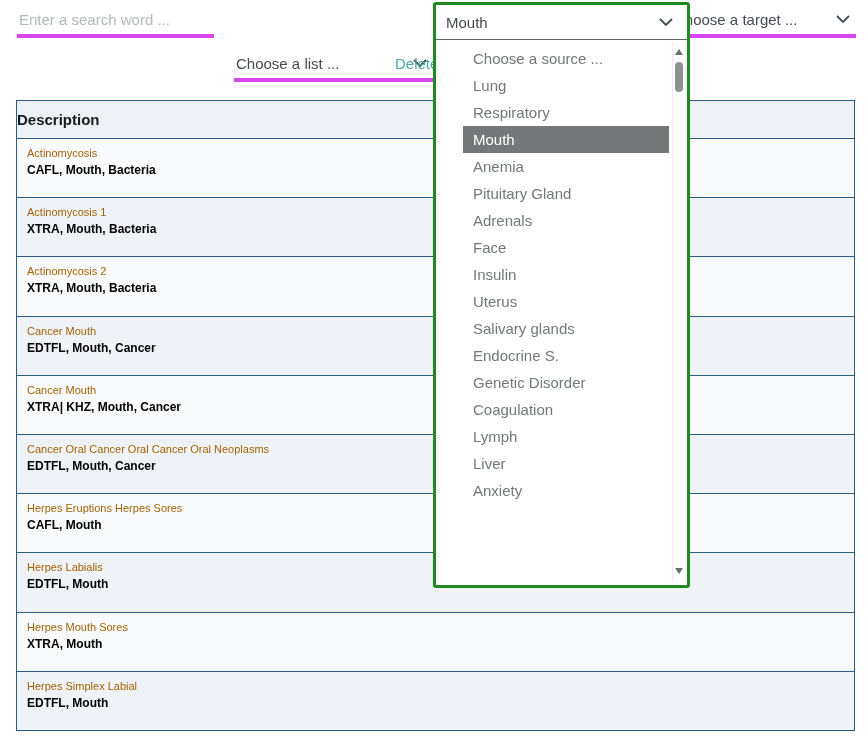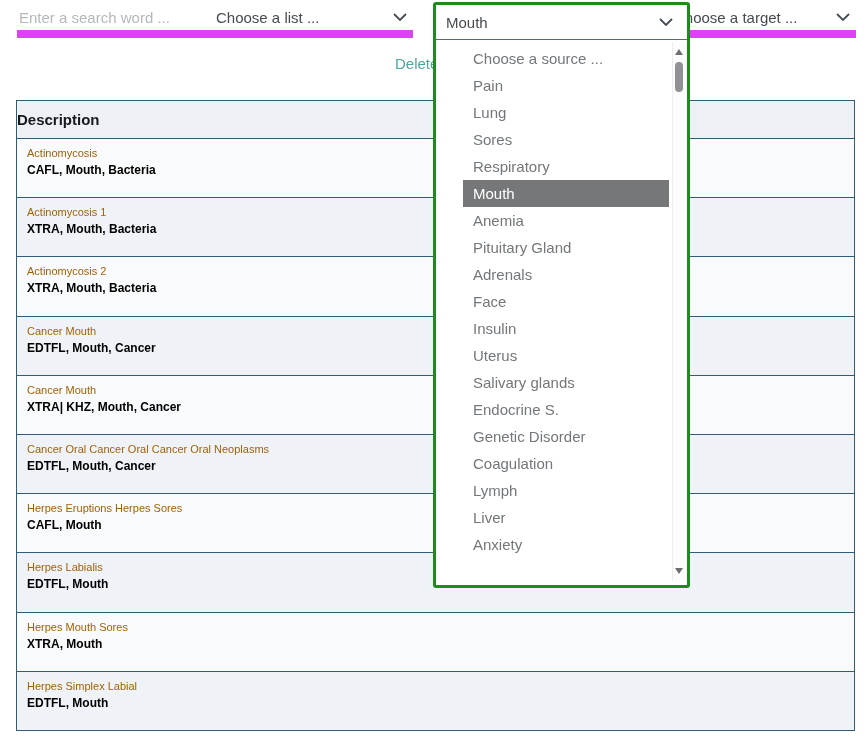--- a/index.html
+++ b/index.html
@@ -5,26 +5,26 @@
   * { margin:0; padding:0; box-sizing:border-box; }
   html,body { background:#ffffff; }
   .page {
     position:relative; width:868px; height:744px; overflow:hidden;
     background:#ffffff; font-family:"Liberation Sans", sans-serif;
   }
 
   
   .field {
     position:absolute; top:4px; height:34px;
-    border-bottom:8px solid #d946ef;
+    border-bottom:4px solid #d946ef;
     display:flex; align-items:center; justify-content:space-between;
     padding:0 6px 0 2px; background:#ffffff;
   }
   .search-field { left:17px;  width:197px; }
-  .list-field   { left:214px; width:199px; cursor:pointer; }
+  .list-field   { left:234px; width:199px; cursor:pointer;margin-top:44px; }
   .target-field { left:672px; width:184px; cursor:pointer; }
   .search-field input {
     border:none; outline:none; width:100%; font-size:15px;
     font-family:"Liberation Sans", sans-serif; color:#3c4248; background:transparent;
   }
   .search-field input::placeholder { color:#b4b8bb; opacity:1; }
   .select-value { font-size:15px; color:#454b51; white-space:nowrap; }
   .chevron { flex:0 0 auto; margin-left:8px; }
 
   
@@ -118,23 +118,21 @@
 
   <div class="dropdown">
     <div class="dd-select">
       <span class="select-value">Mouth</span>
       <svg class="chevron" width="14" height="8" viewBox="0 0 14 8">
         <path d="M1 1 L7 7 L13 1" fill="none" stroke="#454c53" stroke-width="1.8"></path>
       </svg>
     </div>
     <div class="dd-list">
       <div class="dd-option">Choose a source ...</div>
-      <div class="dd-option">Pain</div>
       <div class="dd-option">Lung</div>
-      <div class="dd-option">Sores</div>
       <div class="dd-option">Respiratory</div>
       <div class="dd-option selected">Mouth</div>
       <div class="dd-option">Anemia</div>
       <div class="dd-option">Pituitary Gland</div>
       <div class="dd-option">Adrenals</div>
       <div class="dd-option">Face</div>
       <div class="dd-option">Insulin</div>
       <div class="dd-option">Uterus</div>
       <div class="dd-option">Salivary glands</div>
       <div class="dd-option">Endocrine S.</div>

